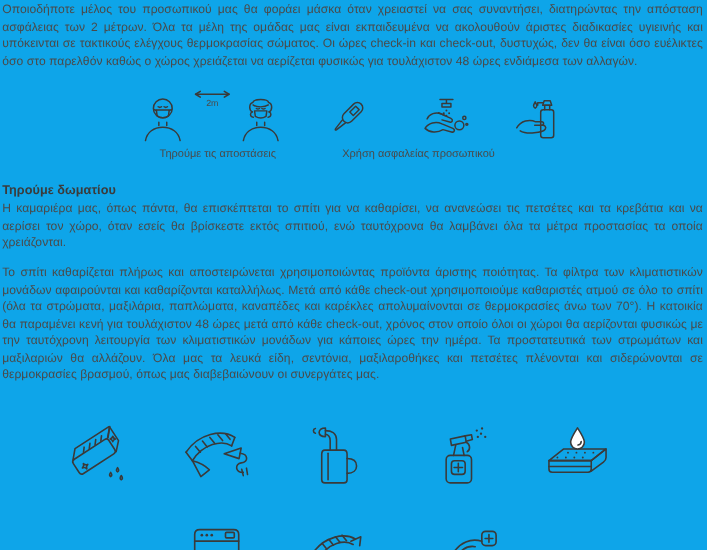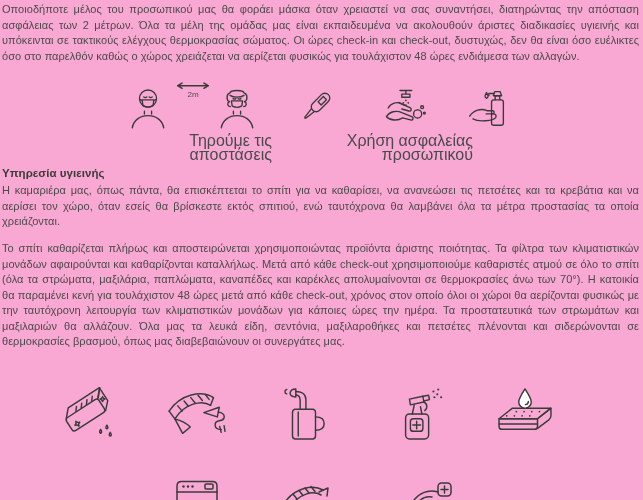--- a/index.html
+++ b/index.html
@@ -1,34 +1,34 @@
 <!DOCTYPE html>
 <html><head>
 <meta charset="utf-8">
 <style>
   html,body{margin:0;padding:0;background:#fff;}
   .page{
-    position:relative;width:643px;height:500px;background:#f9a8d4;
+    position:relative;width:643px;height:500px;background:#0ea5e9;
     overflow:hidden;font-family:"Liberation Sans",sans-serif;color:#4a4a4a;
   }
   .para{
     position:absolute;left:2px;width:637px;font-size:11px;line-height:15.5px;
     text-align:justify;color:#4a4a4a;letter-spacing:0.05px;
   }
   .heading{
     font-weight:bold;color:#3b3b3b;font-size:11.5px;line-height:14px;margin:0 0 3px 0;
   }
   .icon{position:absolute;}
   .icon svg{display:block;}
   .icon svg *{stroke:#3a3a3a;stroke-width:1.5;fill:none;stroke-linecap:round;stroke-linejoin:round;}
   .icon svg .fill{fill:#3a3a3a;stroke:none;}
   .icon svg .white{fill:#ffffff;}
   .icon svg text{stroke:none;fill:#4a4a4a;font-family:"Liberation Sans",sans-serif;}
   .icon-label{
-    position:absolute;top:134px;text-align:right;font-size:16px;color:#4a4a4a;line-height:14px;
+    position:absolute;top:134px;text-align:center;font-size:10px;color:#4a4a4a;line-height:14px;
   }
   .caption{
     position:absolute;left:57px;top:448px;width:512px;font-size:11px;line-height:15px;color:#474747;
   }
 </style>
 </head>
 <body>
 
 <div class="page">
 
@@ -100,21 +100,21 @@
       <path d="M21.5,7 C19.6,10.2 19,11.8 21.5,13.4 C24,11.8 23.4,10.2 21.5,7 Z"></path>
       <path d="M3,33 C7,26 16,24 22,27 L28,27 C30.5,27 30.5,30.5 28,30.5 L21,30.5"></path>
       <path d="M28,30.5 C31,30 33,32 31.5,34.5 C29,38 13,40 6.5,36"></path>
     </svg>
   </div>
 
   <div class="icon-label" style="left:124px;width:148px;">Τηρούμε τις αποστάσεις</div>
   <div class="icon-label" style="left:288px;width:185px;">Χρήση ασφαλείας προσωπικού</div>
 
   <div class="para" style="top:166px;">
-    <div class="heading">Υπηρεσία υγιεινής</div>
+    <div class="heading">Τηρούμε δωματίου</div>
     <div>Η καμαριέρα μας, όπως πάντα, θα επισκέπτεται το σπίτι για να καθαρίσει, να ανανεώσει τις πετσέτες και τα κρεβάτια και να αερίσει τον χώρο, όταν εσείς θα βρίσκεστε εκτός σπιτιού, ενώ ταυτόχρονα θα λαμβάνει όλα τα μέτρα προστασίας τα οποία χρειάζονται.</div>
   </div>
 
   <div class="para" style="top:241px;">
     <div>Το σπίτι καθαρίζεται πλήρως και αποστειρώνεται χρησιμοποιώντας προϊόντα άριστης ποιότητας. Τα φίλτρα των κλιματιστικών μονάδων αφαιρούνται και καθαρίζονται καταλλήλως. Μετά από κάθε check-out χρησιμοποιούμε καθαριστές ατμού σε όλο το σπίτι (όλα τα στρώματα, μαξιλάρια, παπλώματα, καναπέδες και καρέκλες απολυμαίνονται σε θερμοκρασίες άνω των 70°). Η κατοικία θα παραμένει κενή για τουλάχιστον 48 ώρες μετά από κάθε check-out, χρόνος στον οποίο όλοι οι χώροι θα αερίζονται φυσικώς με την ταυτόχρονη λειτουργία των κλιματιστικών μονάδων για κάποιες ώρες την ημέρα. Τα προστατευτικά των στρωμάτων και μαξιλαριών θα αλλάζουν. Όλα μας τα λευκά είδη, σεντόνια, μαξιλαροθήκες και πετσέτες πλένονται και σιδερώνονται σε θερμοκρασίες βρασμού, όπως μας διαβεβαιώνουν οι συνεργάτες μας.</div>
   </div>
 
   <div class="icon" style="left:62px;top:387px;">
     <svg viewBox="0 0 58 56" width="56" height="54">
       <g transform="rotate(-33 26 28)">

